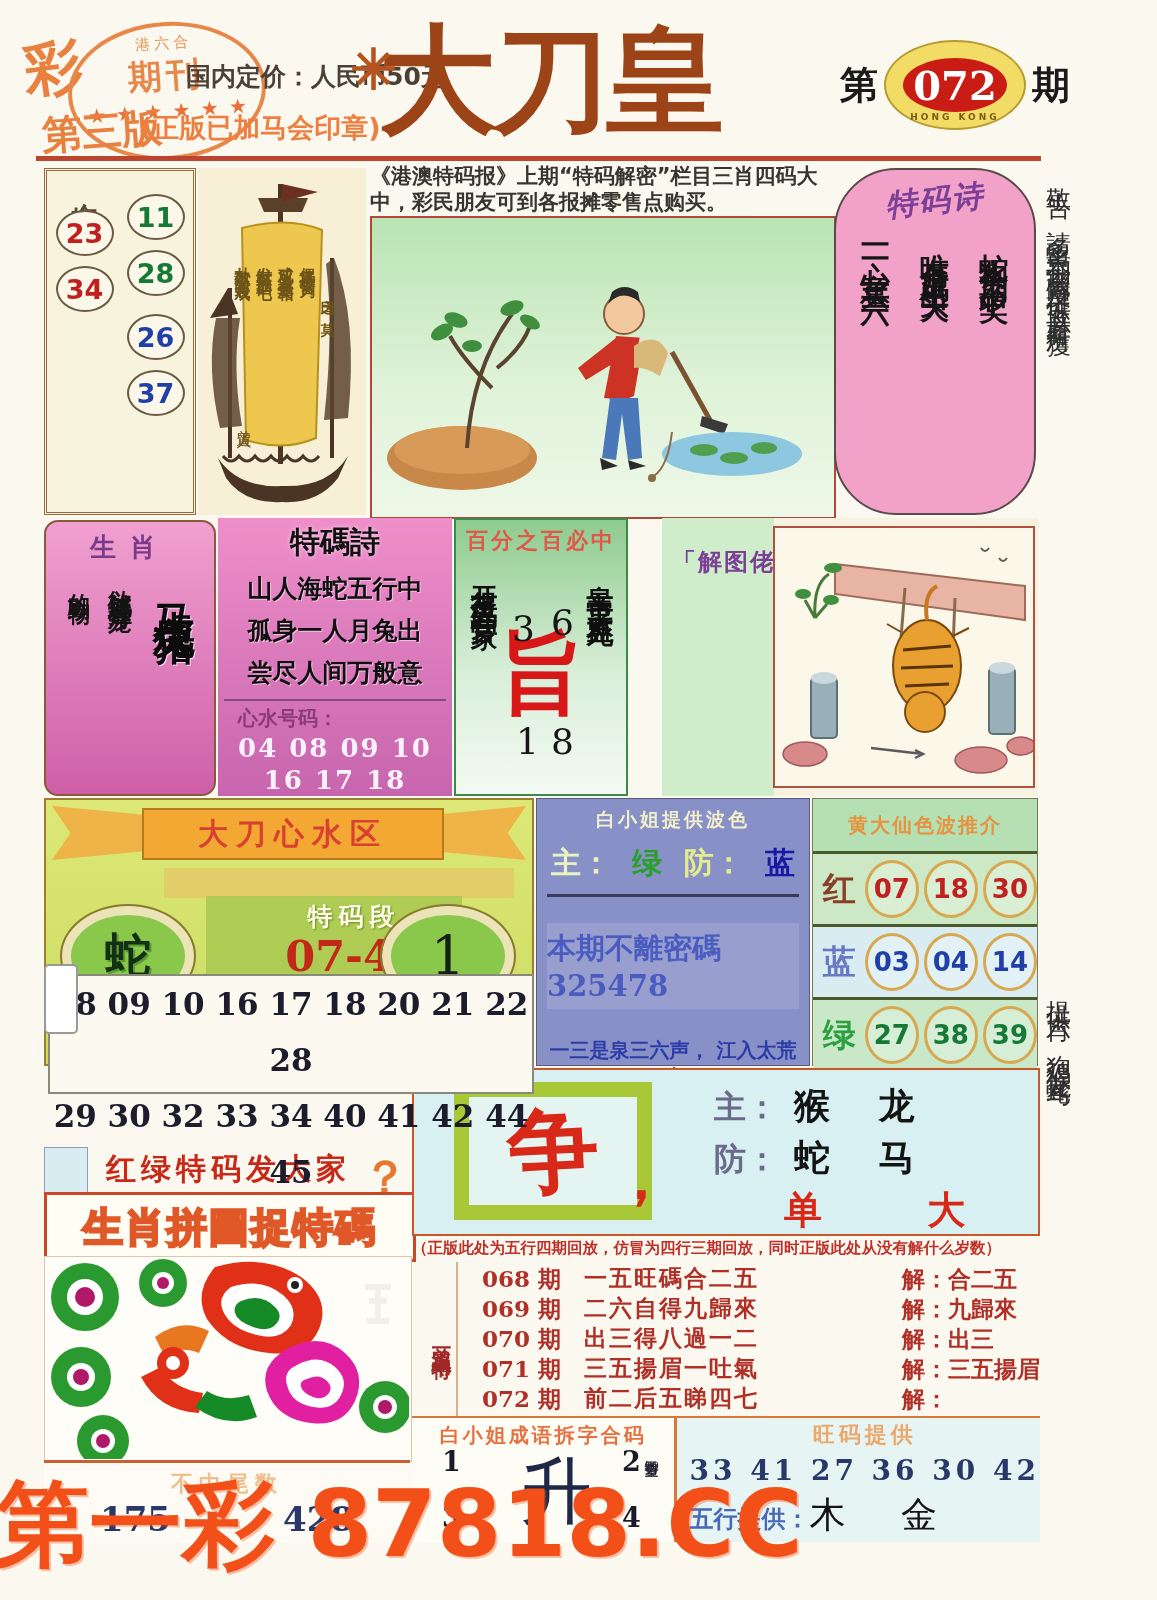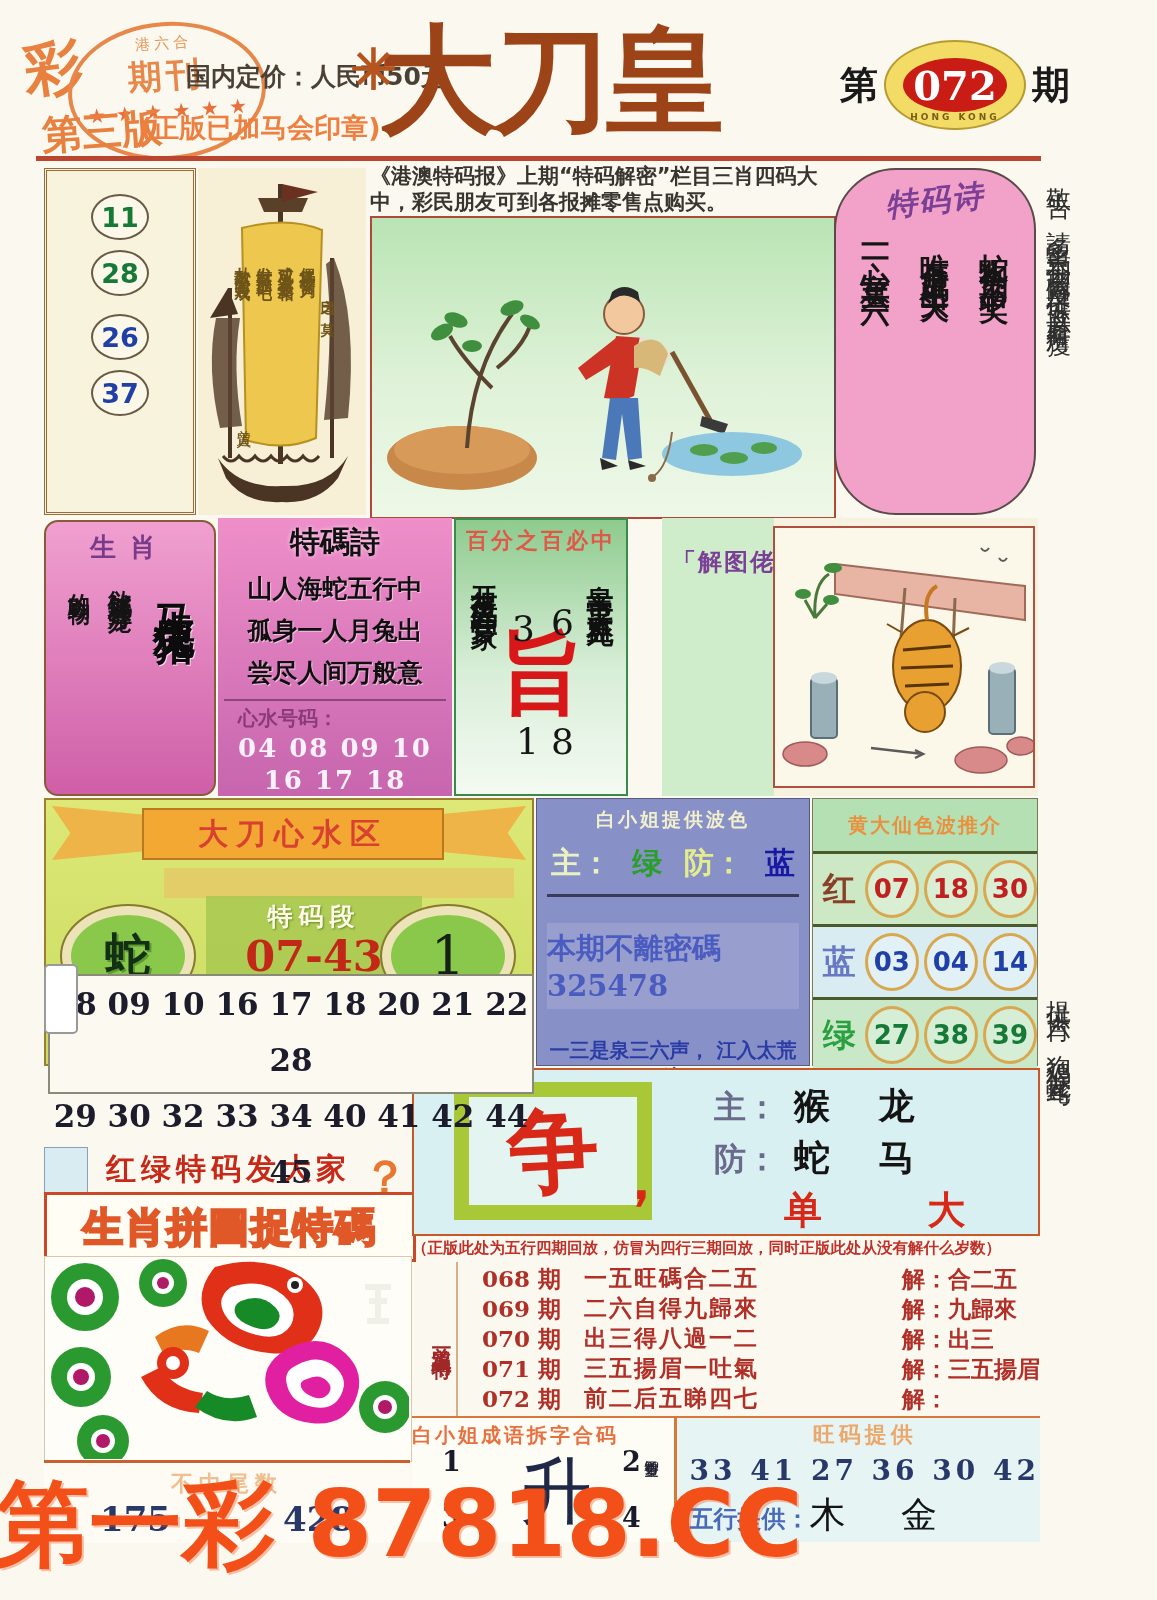--- a/index.html
+++ b/index.html
@@ -104,21 +104,21 @@
           background:linear-gradient(180deg,#dde876,#cadc62);}
   .ribbon{left:96px;top:8px;width:298px;height:48px;background:#f2a832;border:2px solid #b87a20;
           font-size:30px;font-weight:bold;color:#d84030;letter-spacing:8px;}
   .ribbon-tail{top:6px;width:92px;height:54px;background:#eeb448;}
   .tail-l{left:6px;clip-path:polygon(0 0,100% 16%,100% 84%,0 100%,20% 50%);}
   .tail-r{right:6px;clip-path:polygon(0 16%,100% 0,80% 50%,100% 100%,0 84%);}
   .hz-band{left:118px;top:68px;width:350px;height:30px;background:#e5c565;opacity:.75;}
   .hz-oval{width:132px;height:100px;border-radius:50%;background:#8ac84c;border:9px solid #ece4b8;
            outline:2px solid #8a7a30;box-sizing:border-box;}
   .hz-animal{font-size:46px;font-weight:bold;color:#143014;text-shadow:2px 2px 0 #5a9a30;}
-  .hz-patch{left:160px;top:96px;width:216px;height:104px;background:rgba(168,200,80,.85);text-align:center;}
+  .hz-patch{left:160px;top:96px;width:216px;height:104px;background:rgba(168,200,80,.85);text-align:center;padding-left:40px;}
   .hz-seg-label{font-size:25px;font-weight:bold;color:#fdfbe8;text-shadow:1px 1px 2px #6a8a20;letter-spacing:6px;margin-top:4px;}
   .hz-seg-range{font-size:43px;font-weight:bold;color:#c22818;font-family:"DejaVu Serif",serif;line-height:1.1;}
   .hz-count{font-size:54px;font-family:"DejaVu Serif",serif;color:#142014;}
   .scroll{left:48px;top:974px;width:486px;height:120px;background:#fcfaf0;border:2px solid #8a8a7a;
           box-sizing:border-box;z-index:3;text-align:center;}
   .scroll-roll{position:absolute;left:-6px;top:-12px;width:30px;height:66px;background:#fff;
                border:2px solid #999;border-radius:5px;}
   .scroll-nums{font-size:31px;font-weight:bold;font-family:"DejaVu Serif",serif;color:#1c1c2c;line-height:56px;}
 
   .bxj-box{left:536px;top:798px;width:274px;height:268px;background:#8890c8;border:1px solid #5a5a7a;
@@ -175,21 +175,21 @@
   .note-line{left:412px;top:1238px;width:632px;font-size:15.5px;font-weight:bold;color:#c03028;white-space:nowrap;}
   .history{left:412px;top:1262px;width:628px;height:154px;display:flex;}
   .hist-strip{width:44px;font-size:20px;font-weight:bold;color:#a02828;text-align:center;letter-spacing:2px;
               border-right:2px solid #d8b088;}
   .hist-rows{flex:1;padding:2px 0 0 24px;}
   .hist-row{display:flex;gap:18px;font-size:23px;font-weight:bold;color:#b03028;line-height:30px;
             font-family:"DejaVu Serif",serif;white-space:nowrap;}
   .hist-issue{width:84px;} .hist-clue{width:300px;letter-spacing:2px;font-family:Liberation Serif, serif;}
   .bottom-row{left:412px;top:1416px;width:628px;height:124px;display:flex;border-top:2px solid #d87838;}
   .chengyu{width:334px;position:relative;background:#fdfdf5;border-right:3px solid #d87838;}
-  .cy-title{text-align:left;font-size:20px;font-weight:bold;color:#e87040;letter-spacing:3px;margin-top:4px;}
+  .cy-title{text-align:center;font-size:20px;font-weight:bold;color:#e87040;letter-spacing:3px;margin-top:4px;}
   .cy-n{position:absolute;font-size:27px;font-family:"DejaVu Serif",serif;color:#1a1a2a;font-weight:bold;}
   .cy-big{position:absolute;left:108px;top:26px;font-size:72px;color:#202848;font-family:"DejaVu Serif",serif;}
   .cy-side{position:absolute;right:14px;top:30px;font-size:15px;color:#202030;letter-spacing:1px;}
   .wangma{flex:1;background:#e6f4f4;position:relative;padding-left:12px;box-sizing:border-box;}
   .wm-title{text-align:center;font-size:22px;font-weight:bold;color:#eba86a;letter-spacing:4px;margin-top:2px;}
   .wm-nums{font-size:28px;font-weight:bold;color:#283868;font-family:"DejaVu Serif",serif;letter-spacing:4px;
            margin-top:4px;white-space:nowrap;}
   .wm-wuxing{display:flex;align-items:baseline;margin-top:4px;}
   .wm-wx-label{font-size:24px;font-weight:bold;color:#4868b8;}
   .wm-wx-val{font-size:36px;color:#141414;font-family:"DejaVu Serif",serif;letter-spacing:22px;}
@@ -224,20 +224,25 @@
       <span class="badge-country">HONG KONG</span>
     </span>
     <span class="issue-zi">期</span>
   </div>
   <div class="abs header-rule"></div>
 
   <div class="abs v notice notice-top">敬告：請多留意本刊玄機圖及提供五肖必有所獲（</div>
   <div class="abs v notice notice-bottom">提供六肖：狗鸡猴龙蛇马）</div>
 
   <div class="abs wave-box">
+    <div class="wave-col">
+      <div class="v wave-title">今期旺棒红波</div>
+      <div class="oval num-red">23</div>
+      <div class="oval num-red">34</div>
+    </div>
     <div class="wave-col">
       <div class="v wave-title">绿波</div>
       <div class="oval num-green">11</div>
       <div class="oval num-green">28</div>
       <div class="v wave-title">蓝波</div>
       <div class="oval num-blue">26</div>
       <div class="oval num-blue">37</div>
     </div>
   </div>
 

